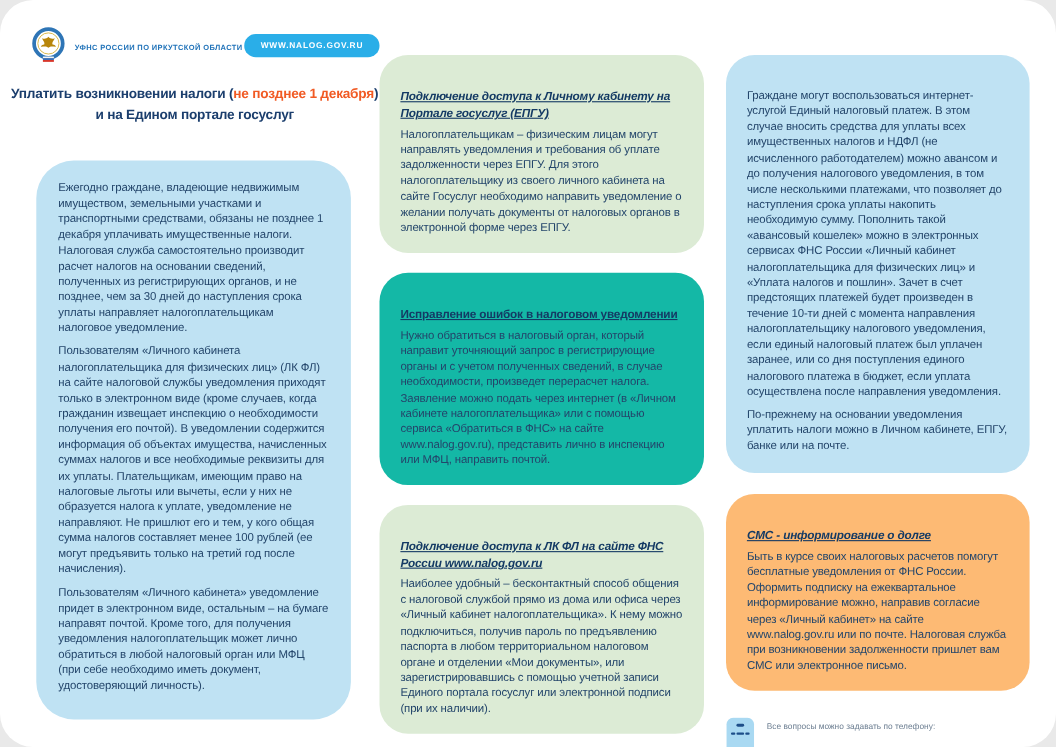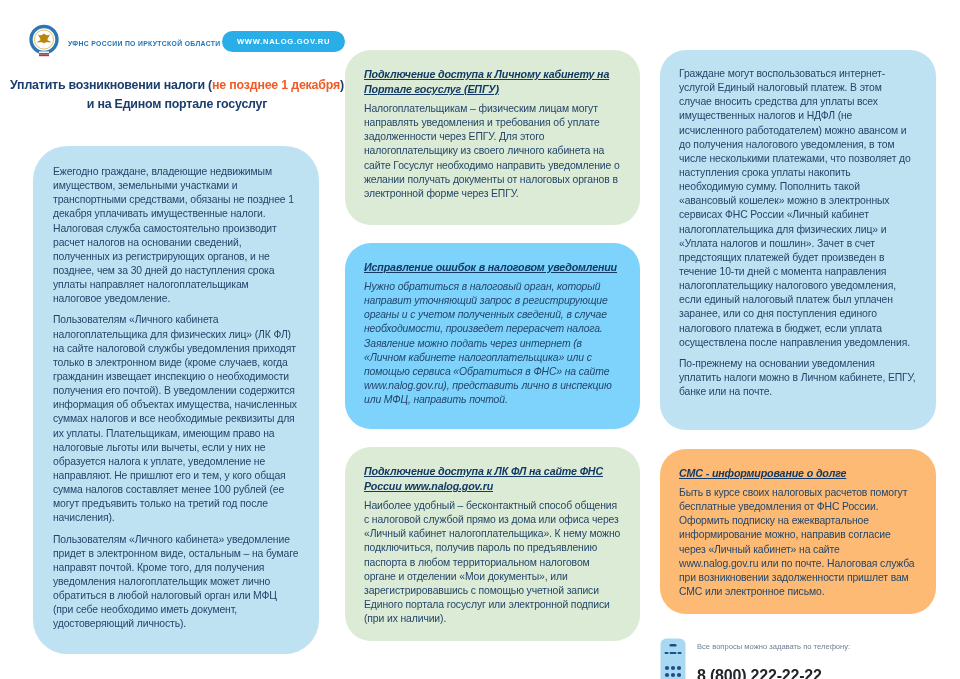--- a/index.html
+++ b/index.html
@@ -1,47 +1,47 @@
 <!DOCTYPE html>
 <html><head>
 <meta charset="utf-8">
 <style>
   * { margin:0; padding:0; box-sizing:border-box; }
   html,body { background:#e9e9e9; }
   .page {
     position:relative; width:960px; height:679px; background:#ffffff;
-    font-family:"Liberation Sans", sans-serif; overflow:hidden; margin:0 auto;
+    font-family:"Liberation Sans", sans-serif; overflow:hidden; margin:0 auto;border-radius:30px;
   }
   
   .logo-wrap { position:absolute; left:28px; top:24px; display:flex; align-items:center; gap:8px; }
   .org-name { font-size:6.8px; font-weight:bold; color:#2173b9; letter-spacing:.35px; }
   .site-badge {
     position:absolute; left:222px; top:31px; height:21px; padding:0 15px;
     background:#2aaee8; border-radius:11px; display:flex; align-items:center;
     color:#ffffff; font-size:7.6px; font-weight:bold; letter-spacing:.7px; border:none; cursor:pointer;
   }
   
   .title {
     position:absolute; left:10px; top:76px; width:334px; text-align:center;
     color:#1b3e6d; font-weight:bold; font-size:12.4px; line-height:1.5; letter-spacing:-.2px;
   }
   .title .hl { color:#f15a24; }
   .title .tline { white-space:nowrap; }
   
-  .card { border-radius:26px; padding:17px 19px 15px 19px; color:#24466b; }
+  .card { border-radius:26px; padding:31px 19px 15px 19px; color:#24466b; }
   .card h3 {
     font-size:10.7px; font-weight:bold; color:#143a64; text-decoration:underline;
     line-height:1.4; margin:0 0 5px 0; letter-spacing:-.15px;
   }
   .card h3.it { font-style:italic; }
   .card p { font-size:10.4px; line-height:1.36; letter-spacing:-.12px; margin:0 0 7px 0; }
   .card p:last-child { margin-bottom:0; }
   .card-blue  { background:#bfe2f3; }
   .card-green { background:#dcebd5; }
-  .card-peach { background:#7dd3fc;font-style:italic; }
+  .card-peach { background:#14b8a6; }
   .card-pink  { background:#fdba74; }
   .col { position:absolute; display:flex; flex-direction:column; }
   .col-left  { left:33px;  top:146px; width:286px; }
   .col-left .card { border-radius:34px; padding:19px 20px; min-height:508px; }
   .col-mid   { left:345px; top:50px;  width:295px; gap:18px; }
   .col-right { left:660px; top:50px;  width:276px; gap:19px; }
   .mh-green1 { min-height:175px; }
   .mh-peach  { min-height:186px; }
   .mh-green2 { min-height:177px; }
   .mh-blue3  { min-height:380px; }

